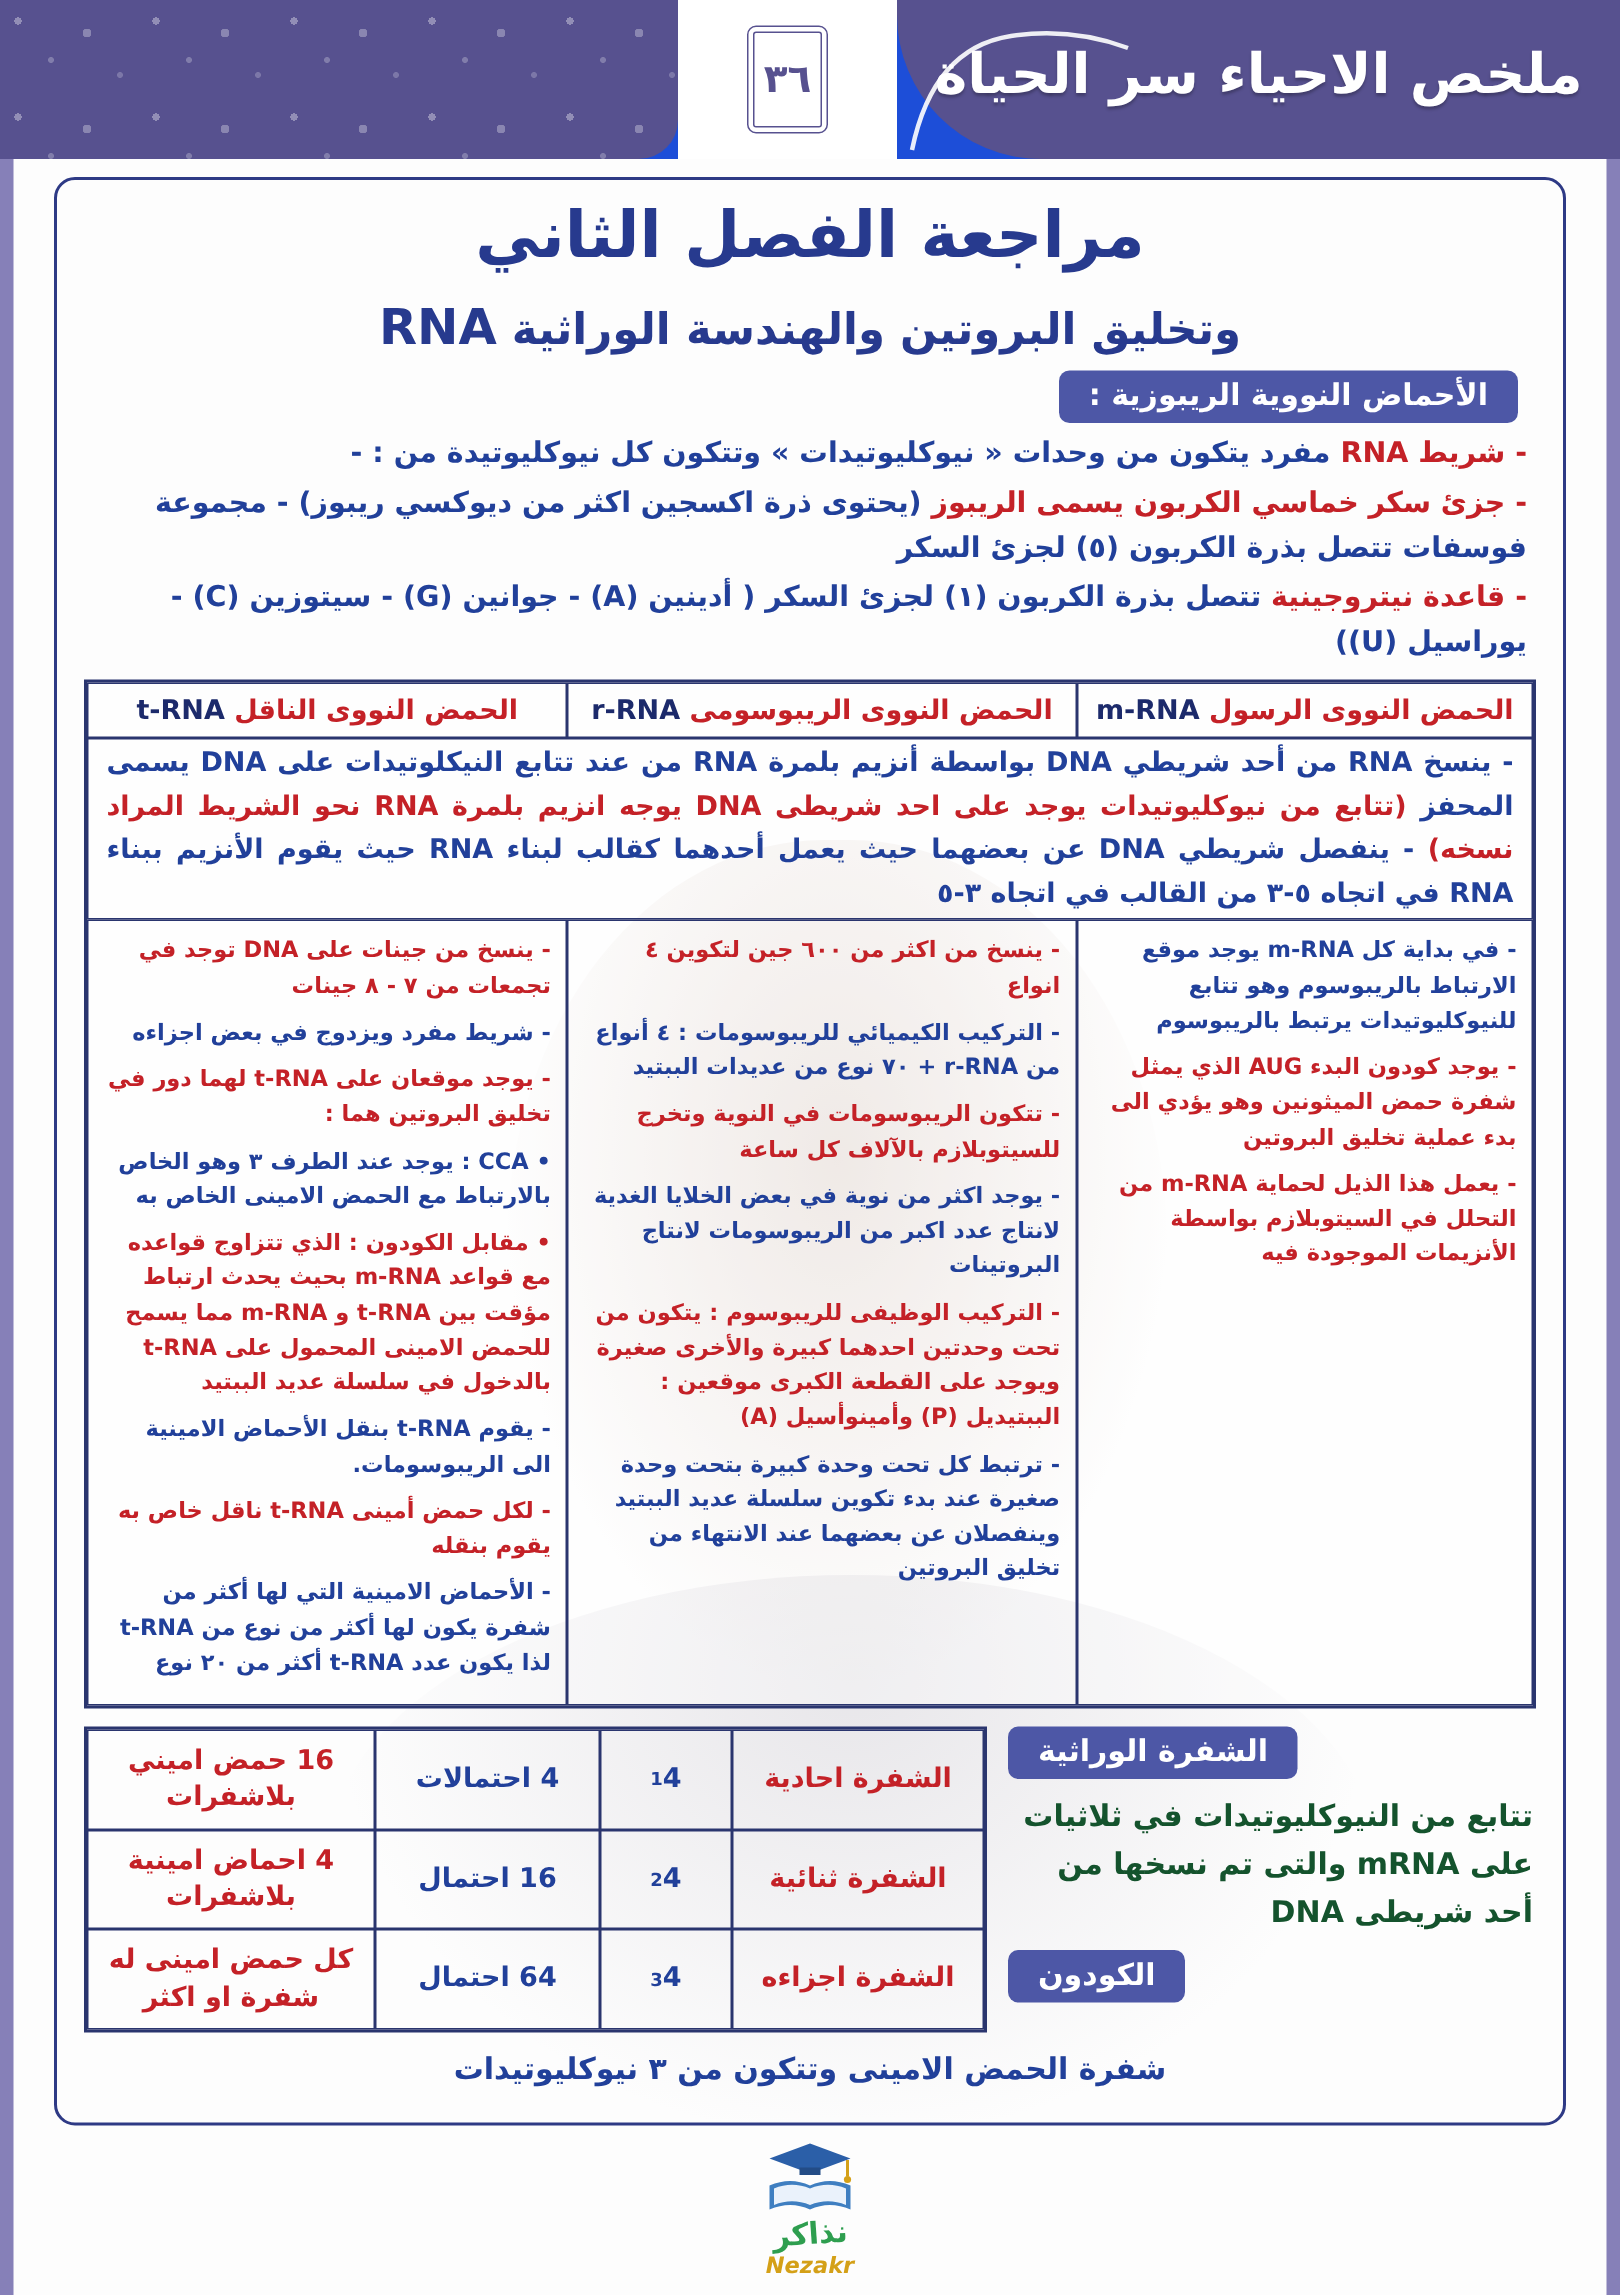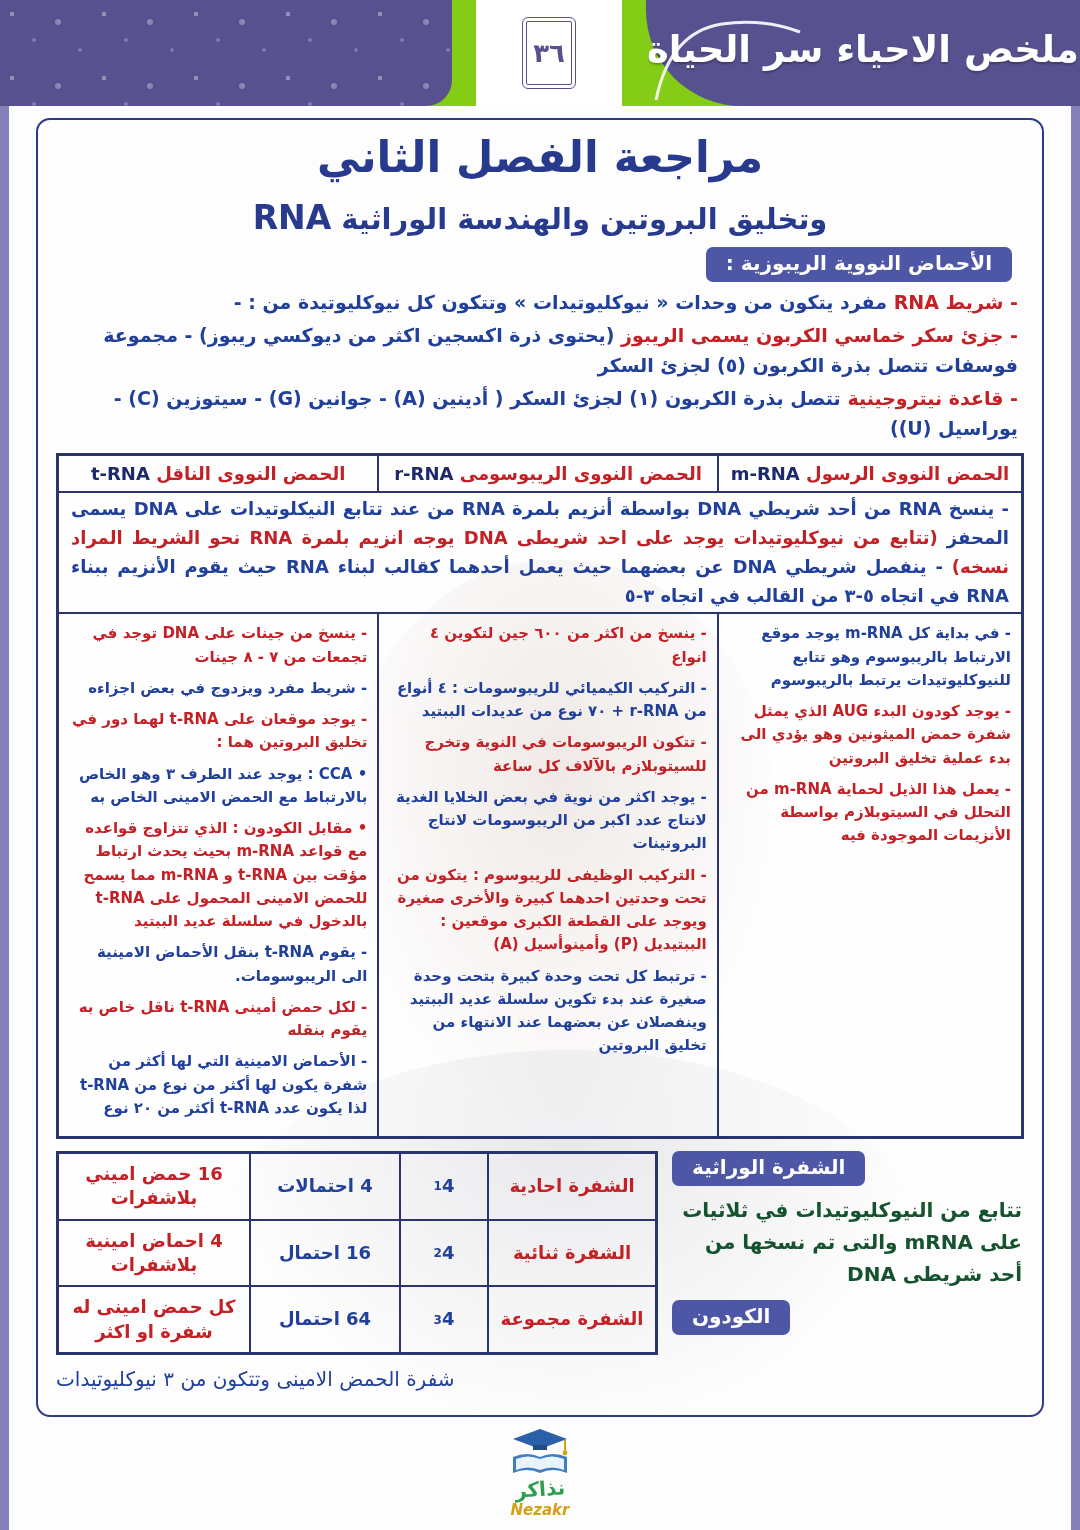--- a/index.html
+++ b/index.html
@@ -8,21 +8,21 @@
     background:#fdfdfd;
     font-family:"DejaVu Sans",sans-serif;
     -webkit-font-smoothing:antialiased;
   }
   .red{color:#c42127;}
   .blue{color:#21409a;}
   .navy{color:#1c2a6b;}
   .ltr{direction:ltr;unicode-bidi:embed;}
 
   
-  .banner{direction:ltr;display:flex;height:106px;background:#84cc16;gap:24px;}
+  .banner{direction:ltr;display:flex;height:106px;background:#1d4ed8;}
   .banner-pattern{
     flex:0 0 452px;background:#57518f;border-radius:0 0 26px 0;position:relative;overflow:hidden;
     background-image:
       radial-gradient(circle 2.5px at 12px 14px, rgba(255,255,255,.35) 95%, transparent),
       radial-gradient(circle 2px at 34px 40px, rgba(255,255,255,.25) 95%, transparent),
       radial-gradient(circle 3px at 58px 22px, rgba(255,255,255,.30) 95%, transparent),
       radial-gradient(circle 2px at 80px 50px, rgba(255,255,255,.22) 95%, transparent);
     background-size:92px 64px;
   }
   .banner-gap{flex:0 0 146px;display:flex;align-items:center;justify-content:center;background:#fff;}
@@ -97,21 +97,21 @@
   .gc-desc{color:#14532d;font-weight:bold;font-size:20px;line-height:1.6;text-align:right;margin:8px 2px 10px 2px;}
   .codon-badge-row{text-align:left;margin-top:10px;}
   .code-table{flex:1;border:2px solid #2a356e;}
   .code-row{display:grid;grid-template-columns:168px 88px 150px 1fr;}
   .code-cell{
     border:1px solid #2a356e;display:flex;align-items:center;justify-content:center;
     font-weight:bold;font-size:18px;padding:8px 6px;text-align:center;min-height:40px;line-height:1.35;
   }
   .code-cell.power sup{font-size:12px;}
   .codon-desc{
-    text-align:left;color:#21409a;font-weight:normal;font-size:20px;margin:12px 0 16px 0;
+    text-align:center;color:#21409a;font-weight:bold;font-size:20px;margin:12px 0 16px 0;
   }
 
   
   .footer{position:relative;z-index:1;text-align:center;margin-top:10px;}
   .brand-ar{display:block;color:#2e9e4f;font-size:20px;font-weight:bold;margin-top:-6px;transform:rotate(-4deg);}
   .brand-en{display:block;color:#d4a017;font-size:15px;font-weight:bold;font-style:italic;margin-top:0px;}
 </style>
 </head>
 <body>
 
@@ -241,21 +241,21 @@
         <div class="code-row">
           <div class="code-cell red">الشفرة ثنائية</div>
           <div class="code-cell blue power ltr">
               <sup>2</sup>
               <span>4</span>
             </div>
           <div class="code-cell blue">16 احتمال</div>
           <div class="code-cell red">4 احماض امينية بلاشفرات</div>
         </div>
         <div class="code-row">
-          <div class="code-cell red">الشفرة مجموعة</div>
+          <div class="code-cell red">الشفرة اجزاءه</div>
           <div class="code-cell blue power ltr">
               <sup>3</sup>
               <span>4</span>
             </div>
           <div class="code-cell blue">64 احتمال</div>
           <div class="code-cell red">كل حمض امينى له شفرة او اكثر</div>
         </div>
       </div>
     </div>
 

